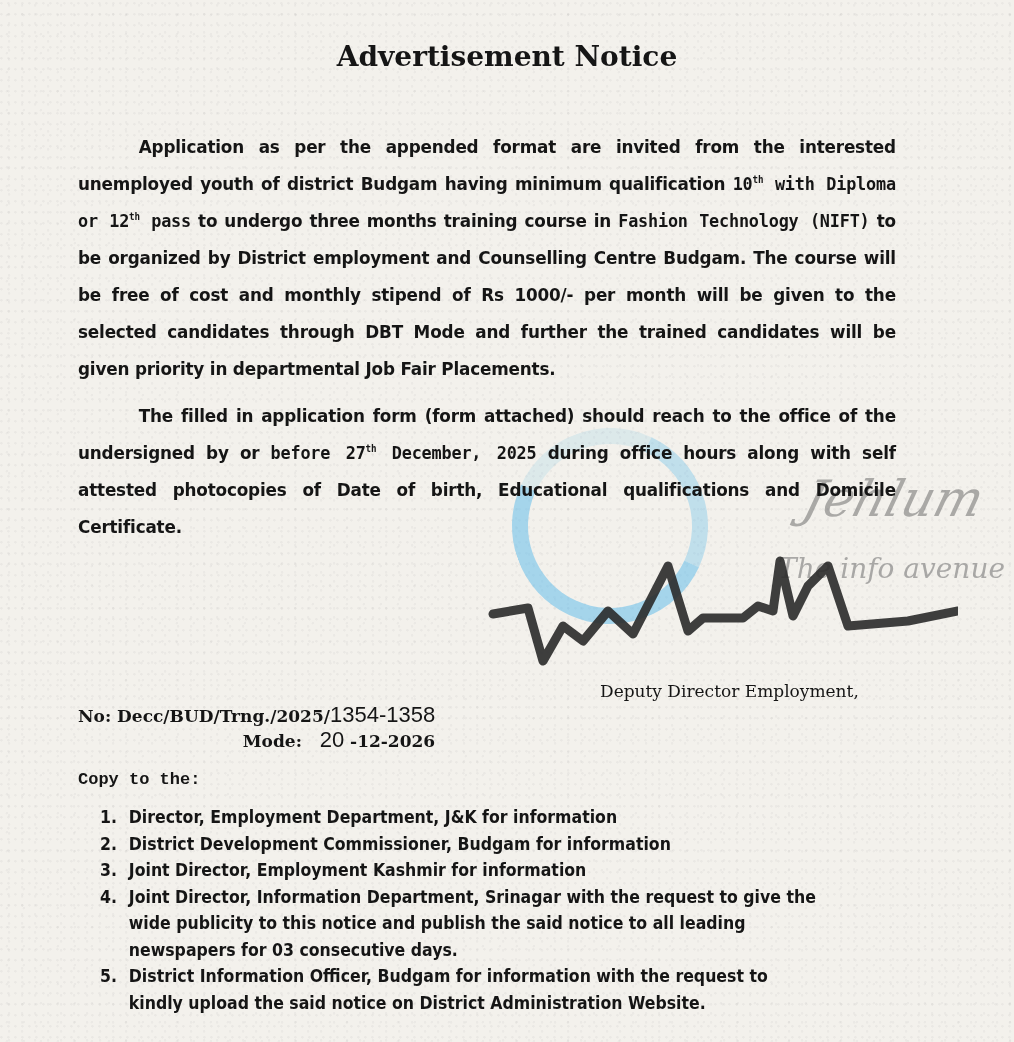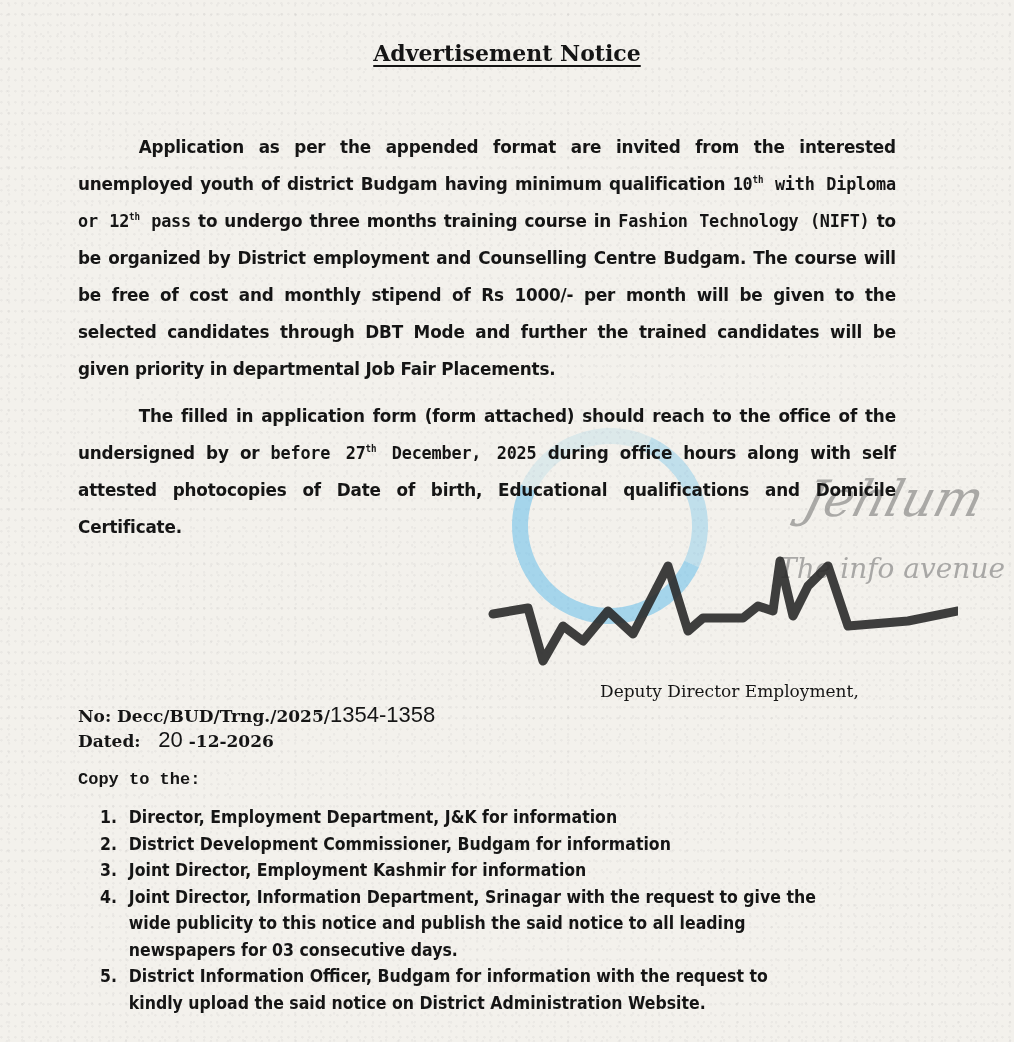--- a/index.html
+++ b/index.html
@@ -9,21 +9,21 @@
     background-image:
       radial-gradient(circle at 20% 30%, rgba(0,0,0,0.035) 1px, transparent 1.5px),
       radial-gradient(circle at 70% 60%, rgba(0,0,0,0.03) 1px, transparent 1.5px),
       radial-gradient(circle at 40% 80%, rgba(0,0,0,0.03) 1px, transparent 1.5px);
     background-size: 7px 11px, 13px 9px, 17px 19px;
     font-family: "DejaVu Serif", serif;
     color: #151515;
   }
   .title {
     position: absolute; top: 40px; left: 0; width: 1014px; text-align: center;
-    font-size: 22px; font-weight: bold; text-decoration: underline;
+    font-size: 28px; font-weight: bold; 
     text-underline-offset: 4px;
   }
   .para {
     position: absolute; left: 78px; width: 818px;
     font-size: 18.3px; font-weight: bold; line-height: 37px;
     text-align: justify; letter-spacing: -0.2px;
     font-family: "DejaVu Sans", sans-serif;
     transform: scaleX(0.92); transform-origin: left top;
     width: 889px;
   }
@@ -32,21 +32,21 @@
   sup { font-size: 10px; line-height: 0; }
   #p1 { top: 128px; }
   #p2 { top: 397px; }
 
   .sig-block {
     position: absolute; left: 600px; top: 650px;
     font-family: "DejaVu Serif", serif; font-size: 17px; line-height: 23px; margin-top: 30px;
   }
   .ref {
     position: absolute; left: 78px; top: 703px;
-    font-family: "DejaVu Serif", serif; font-size: 17px; font-weight: bold; line-height: 23px;
+    font-family: "DejaVu Serif", serif; font-size: 17px; font-weight: bold; line-height: 23px; text-align: right;
   }
   .hand { font-family: "Liberation Sans", sans-serif; font-weight: normal; font-size: 22px; letter-spacing: 0px; }
   .copy-label {
     position: absolute; left: 78px; top: 770px;
     font-family: Liberation Mono, monospace; font-size: 17px; font-weight: bold;
   }
   .copy-list {
     position: absolute; left: 100px; top: 804px; width: 800px;
     margin: 0; padding: 0; list-style: none;
     font-family: "DejaVu Sans", sans-serif; font-size: 17.5px; font-weight: bold; line-height: 26.5px;
@@ -90,21 +90,21 @@
 <svg class="signature" width="470" height="120" viewBox="0 0 470 120">
   <path d="M5,58 L40,52 L55,105 L75,70 L95,85 L120,55 L145,78 L180,10 L200,75 L215,62 L255,62 L270,50 L285,55 L292,5 L305,60 L320,30 L340,10 L360,70 L420,65 L470,55" fill="none" stroke="#2a2a2a" stroke-width="9" stroke-linejoin="round" stroke-linecap="round" opacity="0.9"></path>
 </svg>
 
 <div class="sig-block">
   <div>Deputy Director Employment,</div>
 </div>
 
 <div class="ref">
   <div><span>No: Decc/BUD/Trng./2025/</span><span class="hand">1354-1358</span></div>
-  <div><span>Dated:</span>&nbsp;&nbsp;&nbsp;<span class="hand">20</span>&nbsp;<span>-12-2026</span></div>
+  <div><span>Mode:</span>&nbsp;&nbsp;&nbsp;<span class="hand">20</span>&nbsp;<span>-12-2026</span></div>
 </div>
 
 <div class="copy-label">Copy to the:</div>
 
 <ul class="copy-list">
   <li>
       <span class="num">1.</span>
       <span class="txt">Director, Employment Department, J&amp;K for information</span>
     </li>
   <li>

